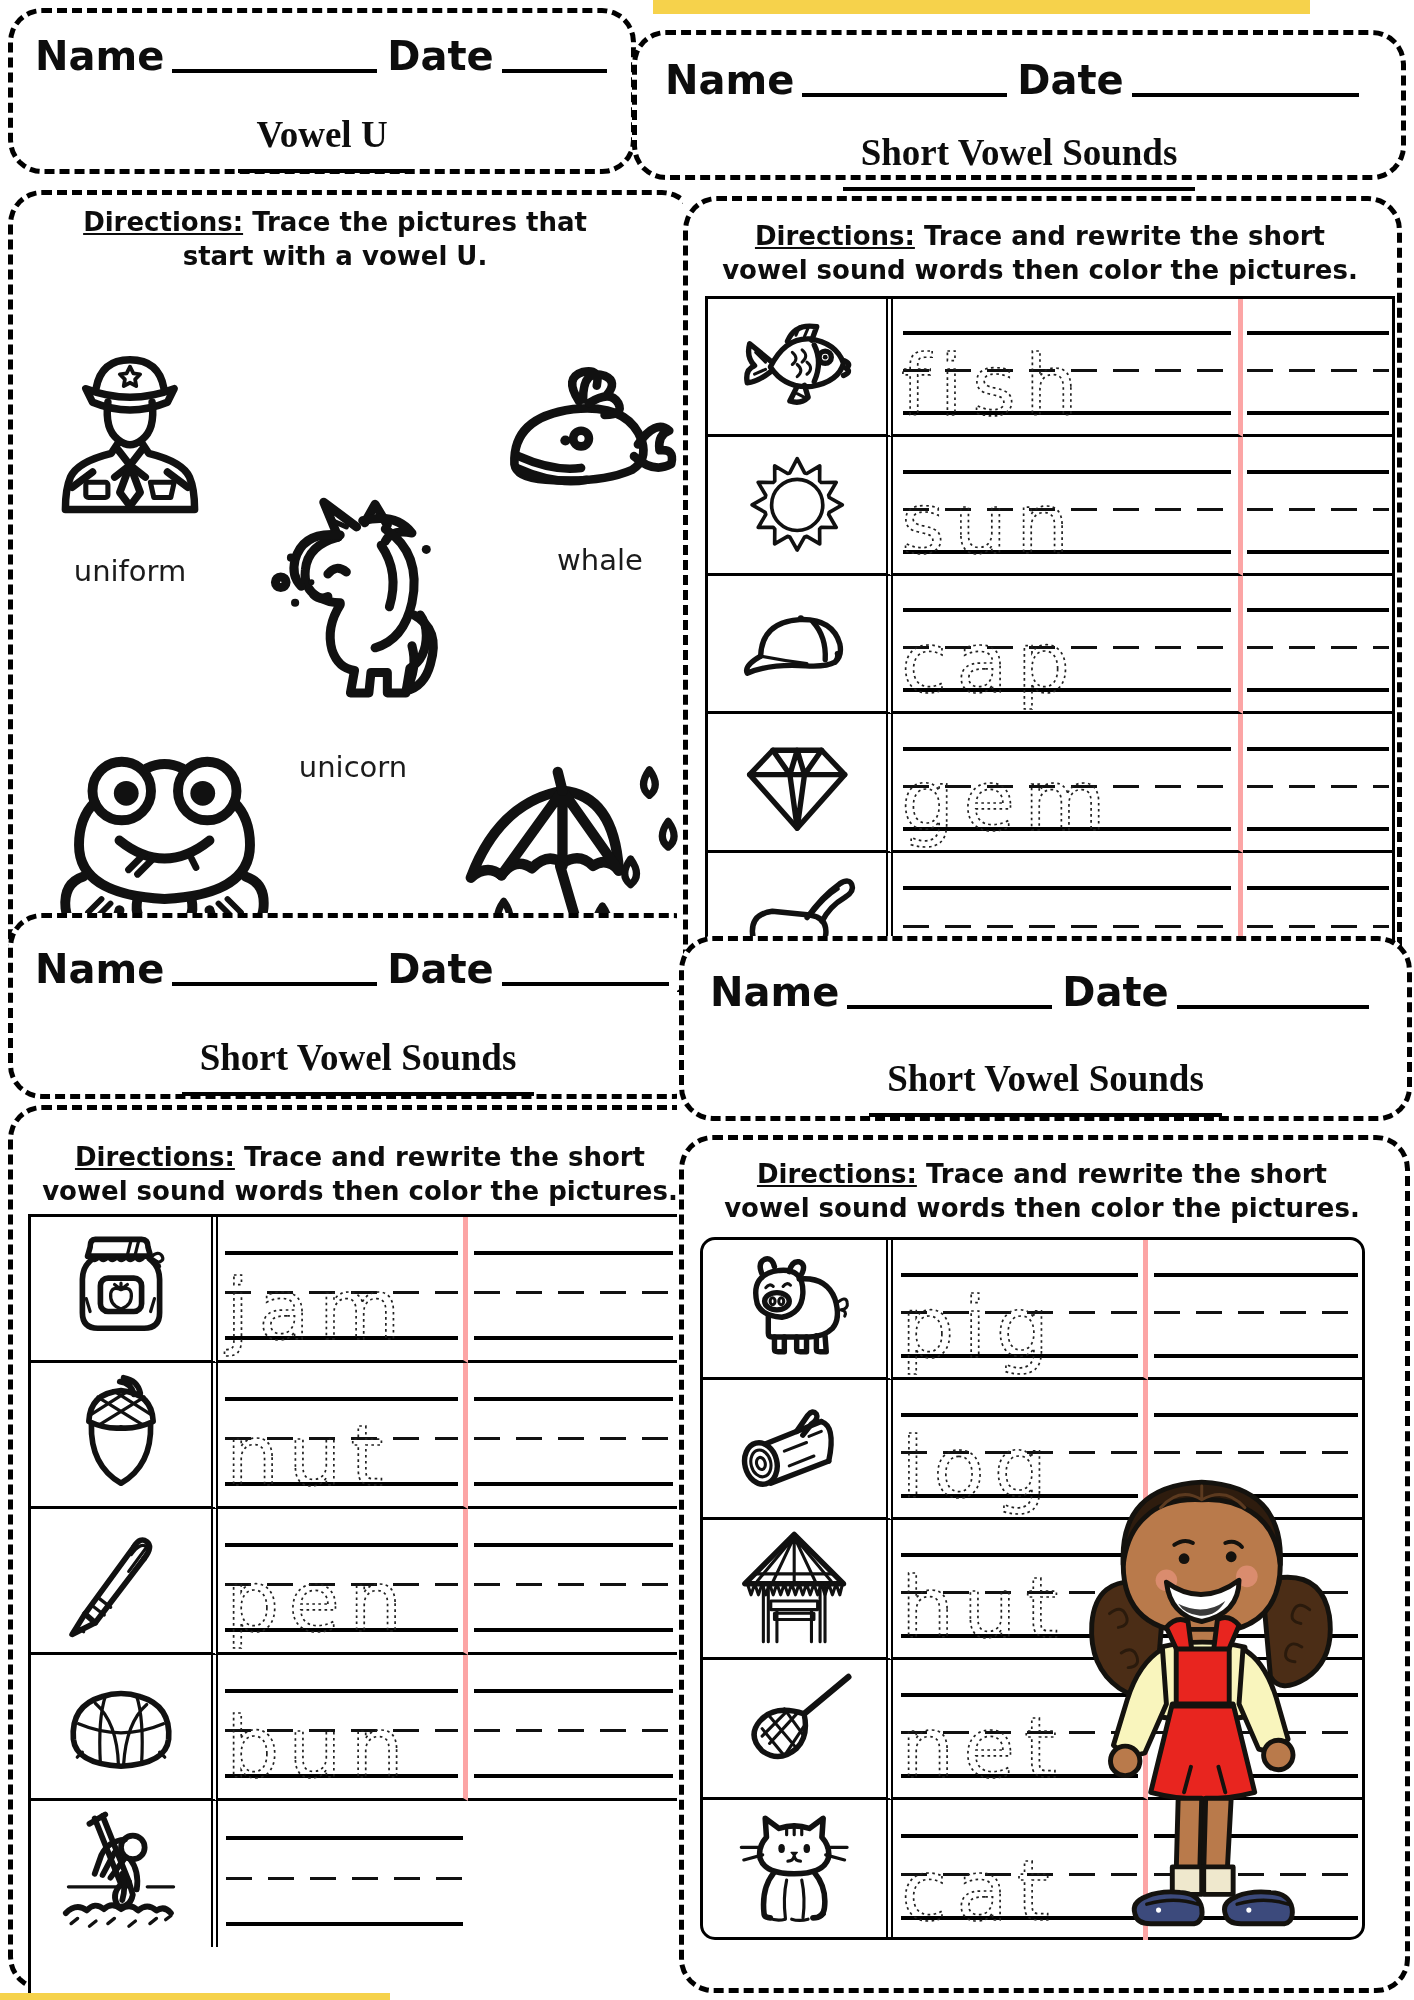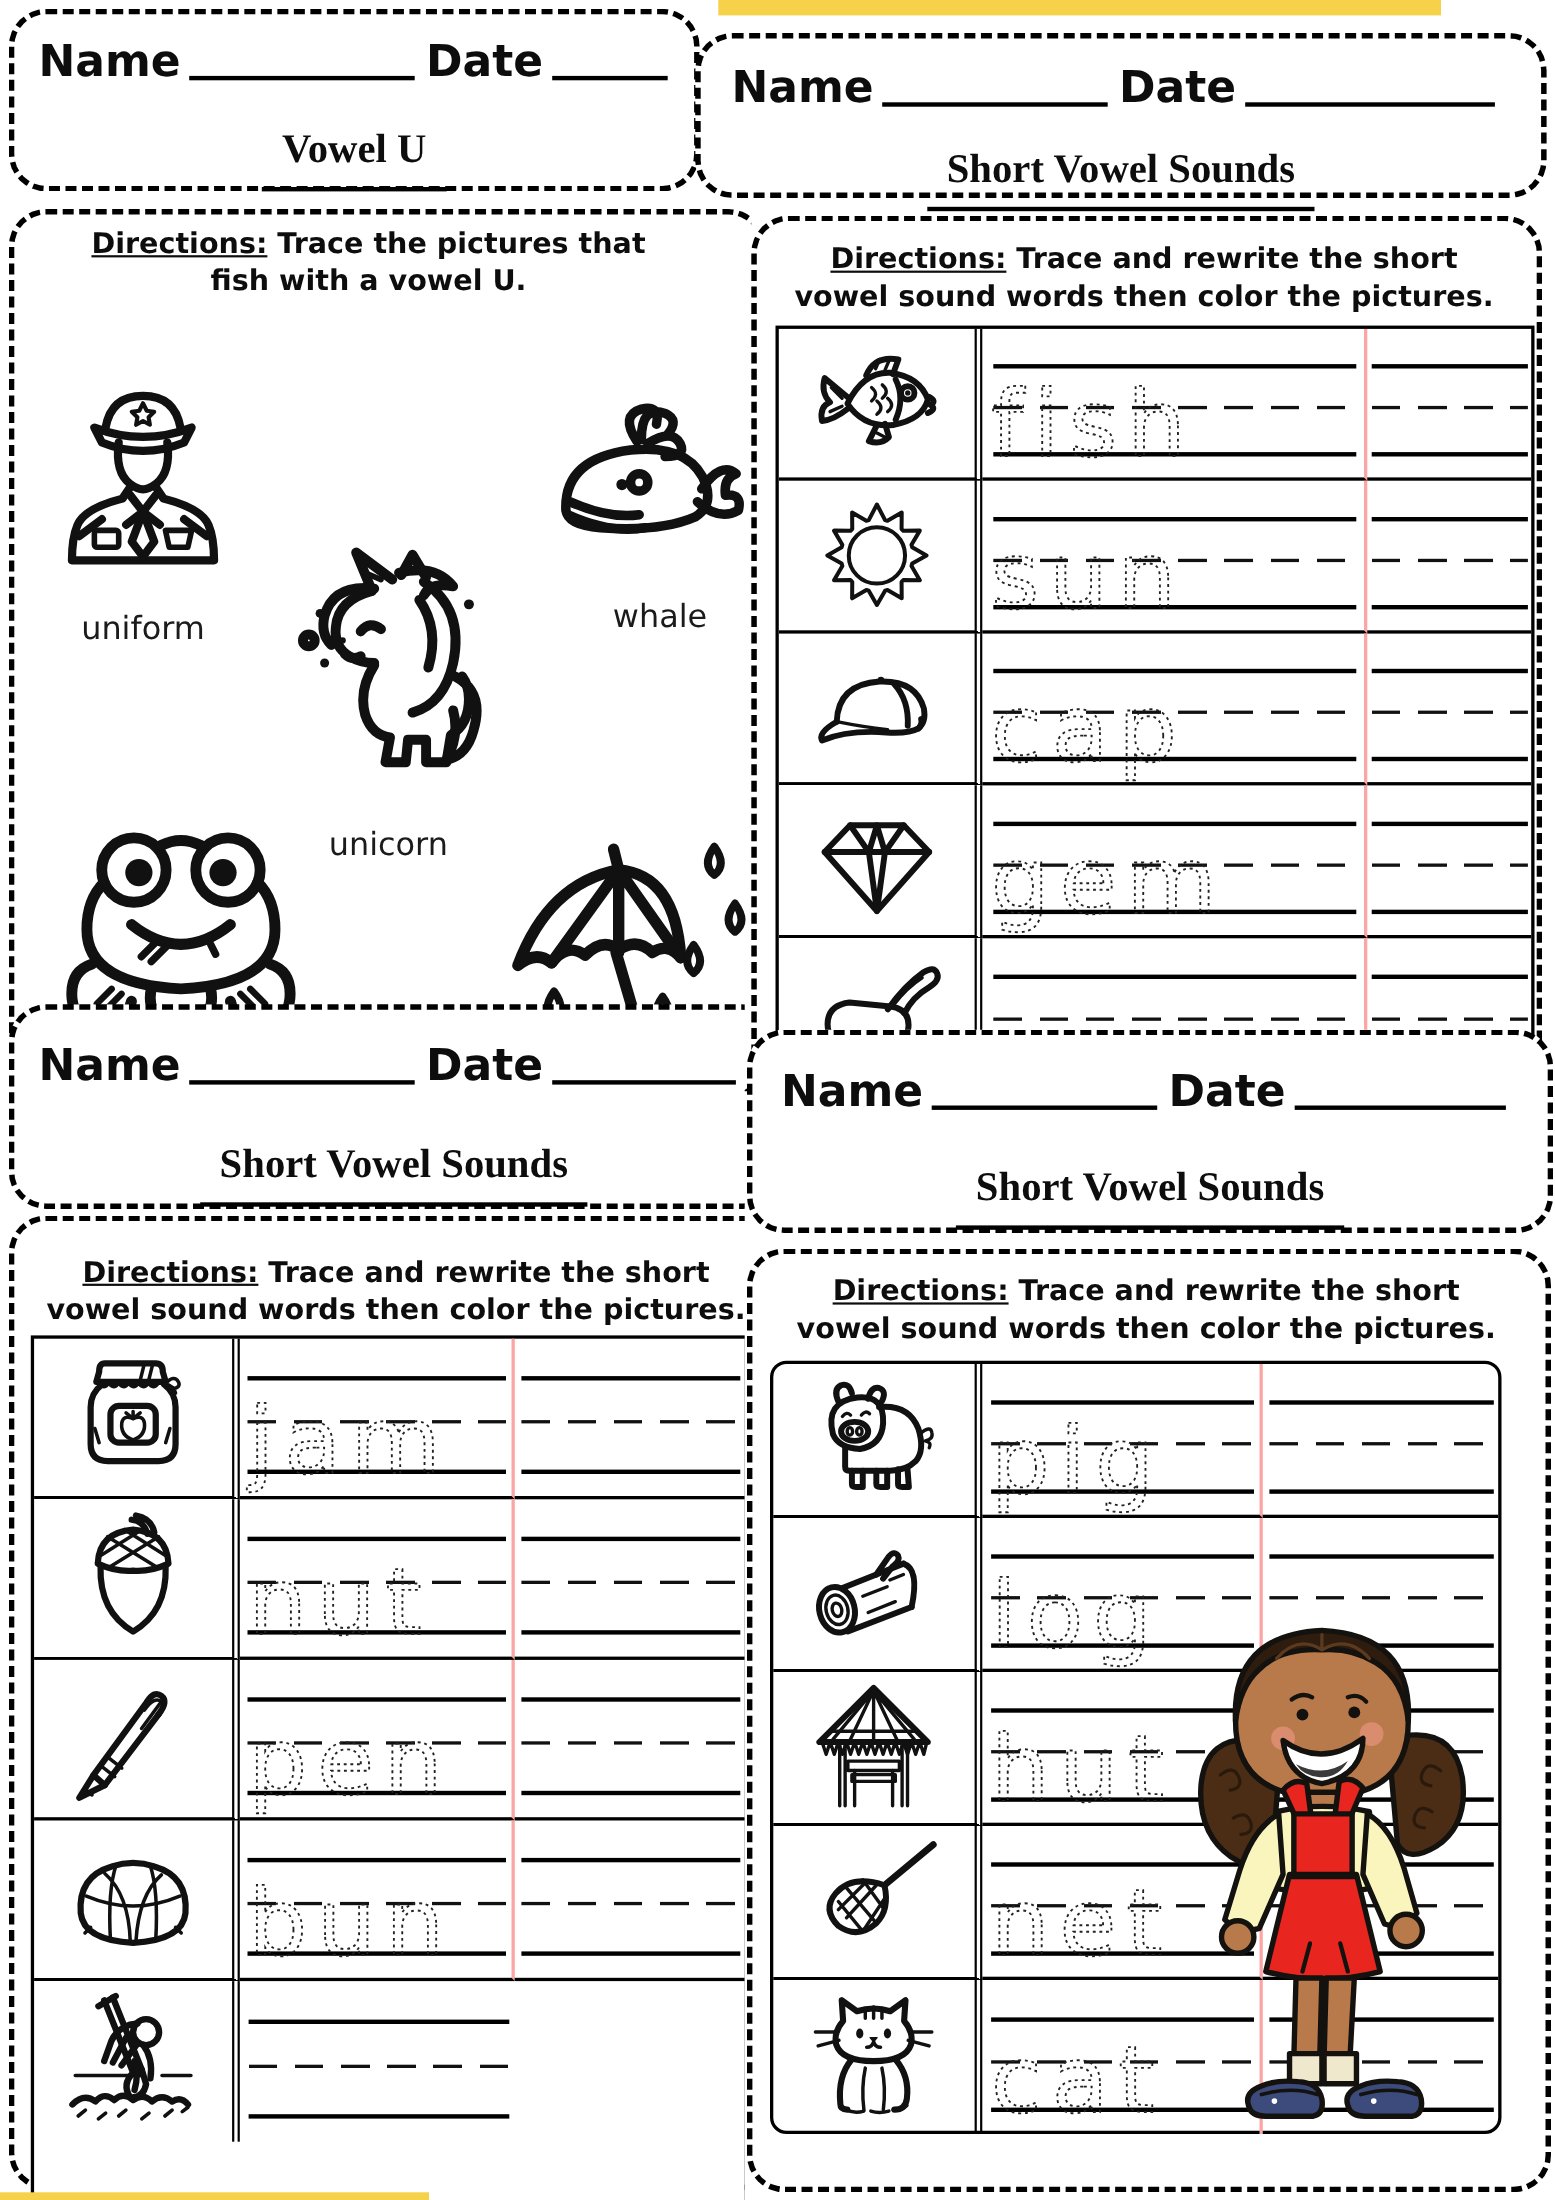--- a/index.html
+++ b/index.html
@@ -10,21 +10,21 @@
   .box{position:absolute;background:#fff;border:5px dashed #000;border-radius:34px;box-sizing:border-box;}
   .ndrow{position:absolute;display:flex;align-items:flex-end;font-weight:700;}
   .nd{font-size:40px;line-height:1.05;white-space:nowrap;}
   .u1{width:205px;border-bottom:4px solid #000;margin:0 10px 4px 8px;}
   .u2{flex:1;border-bottom:4px solid #000;margin:0 4px 4px 8px;}
   .ttl{position:absolute;left:0;right:0;text-align:center;font-weight:700;font-size:37px;}
   .ttl span{border-bottom:4px solid #000;padding:0 18px 14px;font-family:Liberation Serif, serif;}
   .dir{position:absolute;text-align:center;font-weight:700;font-size:26px;line-height:33px;white-space:nowrap;}
   .du{text-decoration:underline;}
   .wtab{position:absolute;display:grid;border:3px solid #000;box-sizing:border-box;background:#fff;}
-  .cell{position:relative;border-right:3px solid #fca5a5;border-bottom:3px solid #000;box-sizing:border-box;}
+  .cell{position:relative;border-right:5px solid #fca5a5;border-bottom:3px solid #000;box-sizing:border-box;}
   .cell.pc{border-right:7px double #000;display:flex;align-items:center;justify-content:center;}
   .cell.rc{border-right:0;}
   .cell.lr{border-bottom:0;}
   .pc svg{width:80%;height:90%;}
   .r1,.r2,.r3{position:absolute;left:3%;right:2%;display:block;}
   .r1{top:24%;height:4px;background:#000;}
   .r2{top:52%;height:3px;background:repeating-linear-gradient(90deg,#111 0 26px,transparent 26px 42px);}
   .r3{top:83%;height:4px;background:#000;}
   .tsvg{position:absolute;left:0;top:0;width:100%;height:100%;overflow:visible;}
   text.trace{font-family:"DejaVu Sans",sans-serif;font-size:84px;fill:none;stroke:#222;
@@ -50,21 +50,21 @@
         <span class="nd">Date</span>
         <span class="u2"></span>
       </div>
       <div class="ttl" style="top:100px;"><span>Vowel U</span></div>
     </div>
     <div class="box" style="left:8px;top:190px;width:688px;height:810px;"></div>
 
     <div class="dir" style="left:10px;width:650px;top:206px;">
       <span class="du">Directions:</span><span> Trace the pictures that</span>
     </div>
-    <div class="dir" style="left:10px;width:650px;top:240px;">fish with a vowel U.</div>
+    <div class="dir" style="left:10px;width:650px;top:240px;">start with a vowel U.</div>
 
     <div class="pic" style="left:45px;top:330px;width:170px;height:216px;">
       <svg viewBox="0 0 100 110" style="width:100%;height:100%">
           <g class="ink">
         <path d="M30,26 Q33,9 50,9 Q67,9 70,26"></path>
         <path d="M24,26 Q50,36 76,26 L72,34 Q50,43 28,34 Z"></path>
         <path d="M50,13 l2,4 4,.5 -3,3 .7,4 -3.7,-2 -3.7,2 .7,-4 -3,-3 4,-.5 Z" stroke-width="2.2"></path>
         <path d="M37,34 q-2,16 6,22 q4,3 7,3 q3,0 7,-3 q8,-6 6,-22"></path>
         <path d="M43,58 l-4,6 q-20,5 -24,14 q-3,7 -3,19 h76 q0,-12 -3,-19 q-4,-9 -24,-14 l-4,-6"></path>
         <path d="M43,62 l7,9 -9,7 M57,62 l-7,9 9,7"></path>

